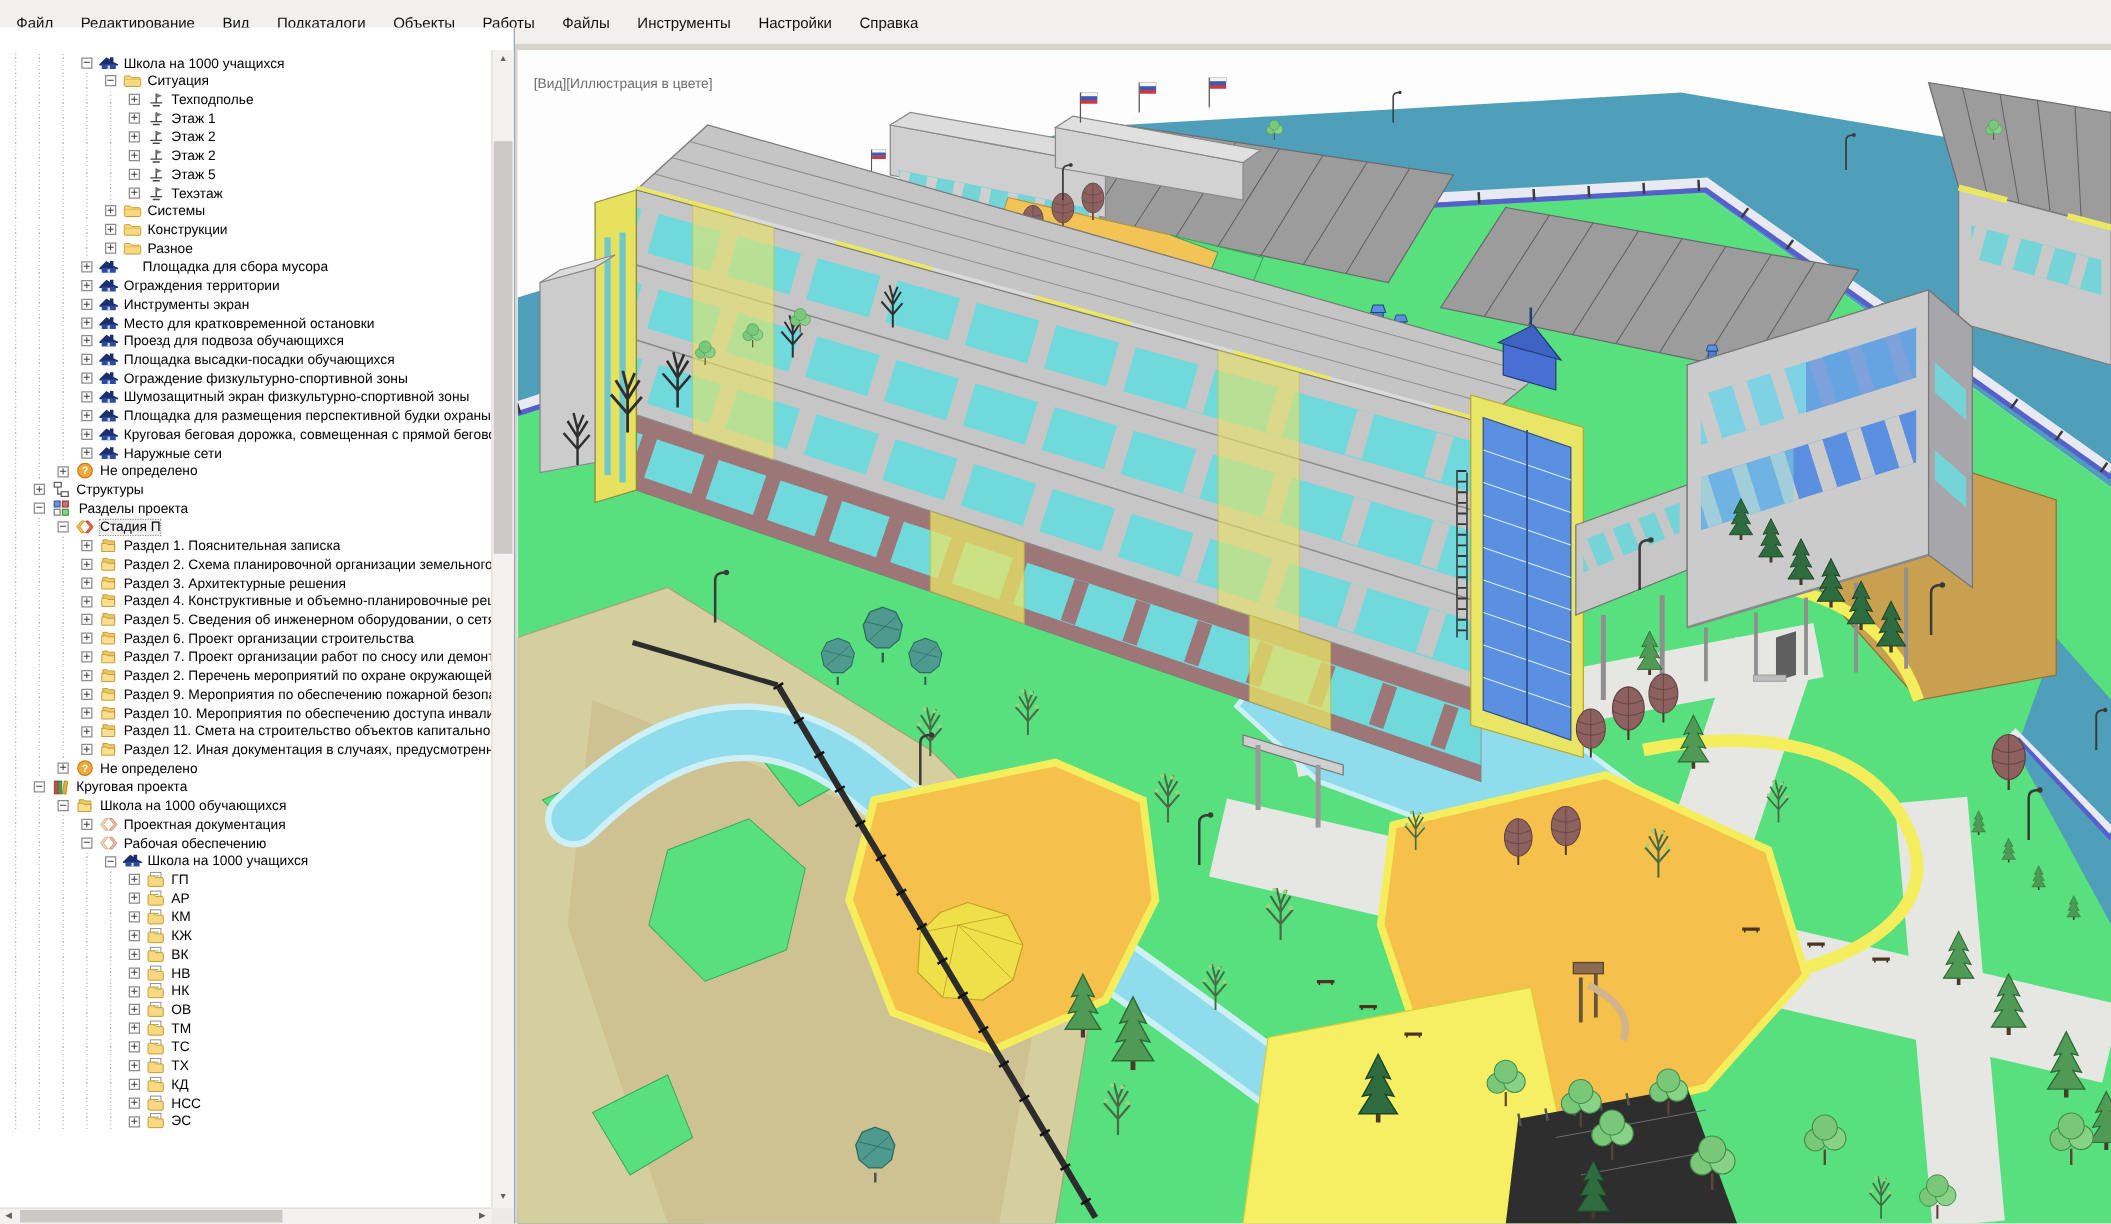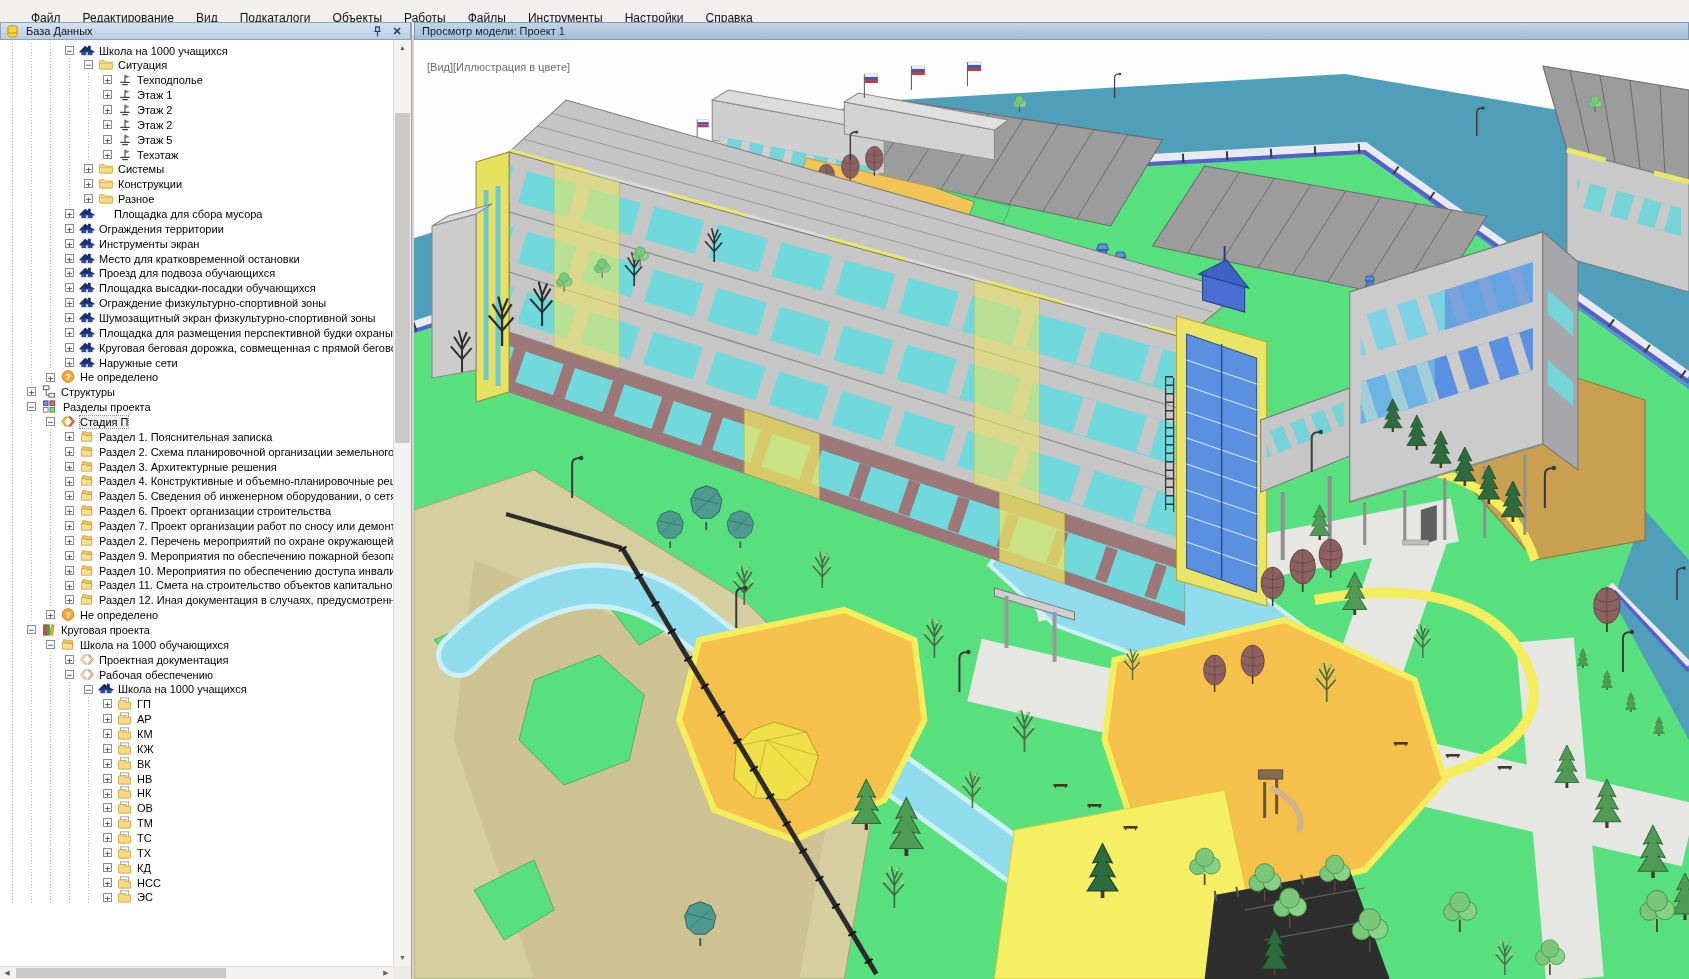--- a/index.html
+++ b/index.html
@@ -5,21 +5,21 @@
   * { box-sizing: border-box; }
   html,body { margin:0; padding:0; }
   body {
     width:1689px; height:979px; overflow:hidden; position:relative;
     font-family:"Liberation Sans", sans-serif; background:#d6d3ce;
   }
   
   .menubar {
     position:absolute; top:0; left:0; right:0; height:36px;
     background:#f1f0ee; border-bottom:1px solid #d8d5cf;
-    display:flex; align-items:center; padding-left:20px;
+    display:flex; align-items:center; padding-left:2px;
   }
   .menu-item { padding:3px 11px; font-size:12px; color:#101010; cursor:default; }
   
   .panel {
     position:absolute; top:22px; left:0; width:412px; bottom:0;
     background:#ffffff; border-right:1px solid #98a6b4;
   }
   .panel-title {
     height:18px; background:linear-gradient(#d5e1ef,#b9cee3);
     border:1px solid #8ba2ba; display:flex; align-items:center;
@@ -76,37 +76,20 @@
     <span class="menu-item">Подкаталоги</span>
     <span class="menu-item">Объекты</span>
     <span class="menu-item">Работы</span>
     <span class="menu-item">Файлы</span>
     <span class="menu-item">Инструменты</span>
     <span class="menu-item">Настройки</span>
     <span class="menu-item">Справка</span>
   </div>
 
 <div class="panel">
-  <div class="panel-title">
-    <span class="ticon" style="position:static">
-        <svg width="15" height="15" viewBox="0 0 16 16">
-          <ellipse cx="7" cy="3.6" rx="5" ry="2" fill="#f6d33c" stroke="#a8881a" stroke-width="0.8"></ellipse>
-          <path d="M2 3.6 V12 a5 2 0 0 0 10 0 V3.6" fill="#f6d33c" stroke="#a8881a" stroke-width="0.8"></path>
-          <path d="M2 7.8 a5 2 0 0 0 10 0" fill="none" stroke="#a8881a" stroke-width="0.8"></path>
-        </svg>
-      </span>
-    <span>База Данных</span>
-    <span class="tspacer"></span>
-    <span class="tbtn">
-        <svg width="13" height="13" viewBox="0 0 14 14">
-          <path d="M5 2 h4 v5 h-4 z M3.5 7 h7 M7 7 v5" stroke="#1f3d8a" fill="none" stroke-width="1.3"></path>
-        </svg>
-      </span>
-    <span class="tbtn">✕</span>
-  </div>
   <div class="tree">
       <div class="trow">
         <span class="guide" style="left:12px"></span>
         <span class="guide" style="left:31px"></span>
         <span class="guide" style="left:50px"></span>
         <span class="ebox" style="left:65px">−</span>
         <span class="ticon" style="left:79px">
           <svg width="16" height="15" viewBox="0 0 16 16">
             <polygon points="0,9 6,3 9,5 9,3 12,3 12,7 16,9 16,10 0,10" fill="#1b2e6e"></polygon>
             <rect x="2" y="9" width="12" height="4" fill="#2c4a9e"></rect>
@@ -935,23 +918,20 @@
   </div>
   <div class="hscroll">
     <div class="harrow">◀</div>
     <div class="hthumb"></div>
     <div class="harrow right">▶</div>
   </div>
   <div class="corner"></div>
 </div>
 
 <div class="viewport">
-  <div class="vp-title">
-    <span>Просмотр модели: Проект 1</span>
-  </div>
   <div class="vp-canvas">
     <span class="overlay-label">[Вид][Иллюстрация в цвете]</span>
     <svg class="scene" viewBox="0 0 1274 939" preserveAspectRatio="none">
       <defs>
         <g id="conif">
             <rect x="-1.3" y="-5" width="2.6" height="5" fill="#4a3828"></rect>
             <path d="M0,-39 L-7,-25 L-3,-26 L-9,-15 L-4,-16 L-11,-5 L11,-5 L4,-16 L9,-15 L3,-26 L7,-25 Z" fill="#2e6b3e" stroke="#1c4527" stroke-width="0.8"></path>
           </g>
         <g id="conifL">
             <rect x="-1.3" y="-5" width="2.6" height="5" fill="#4a3828"></rect>

